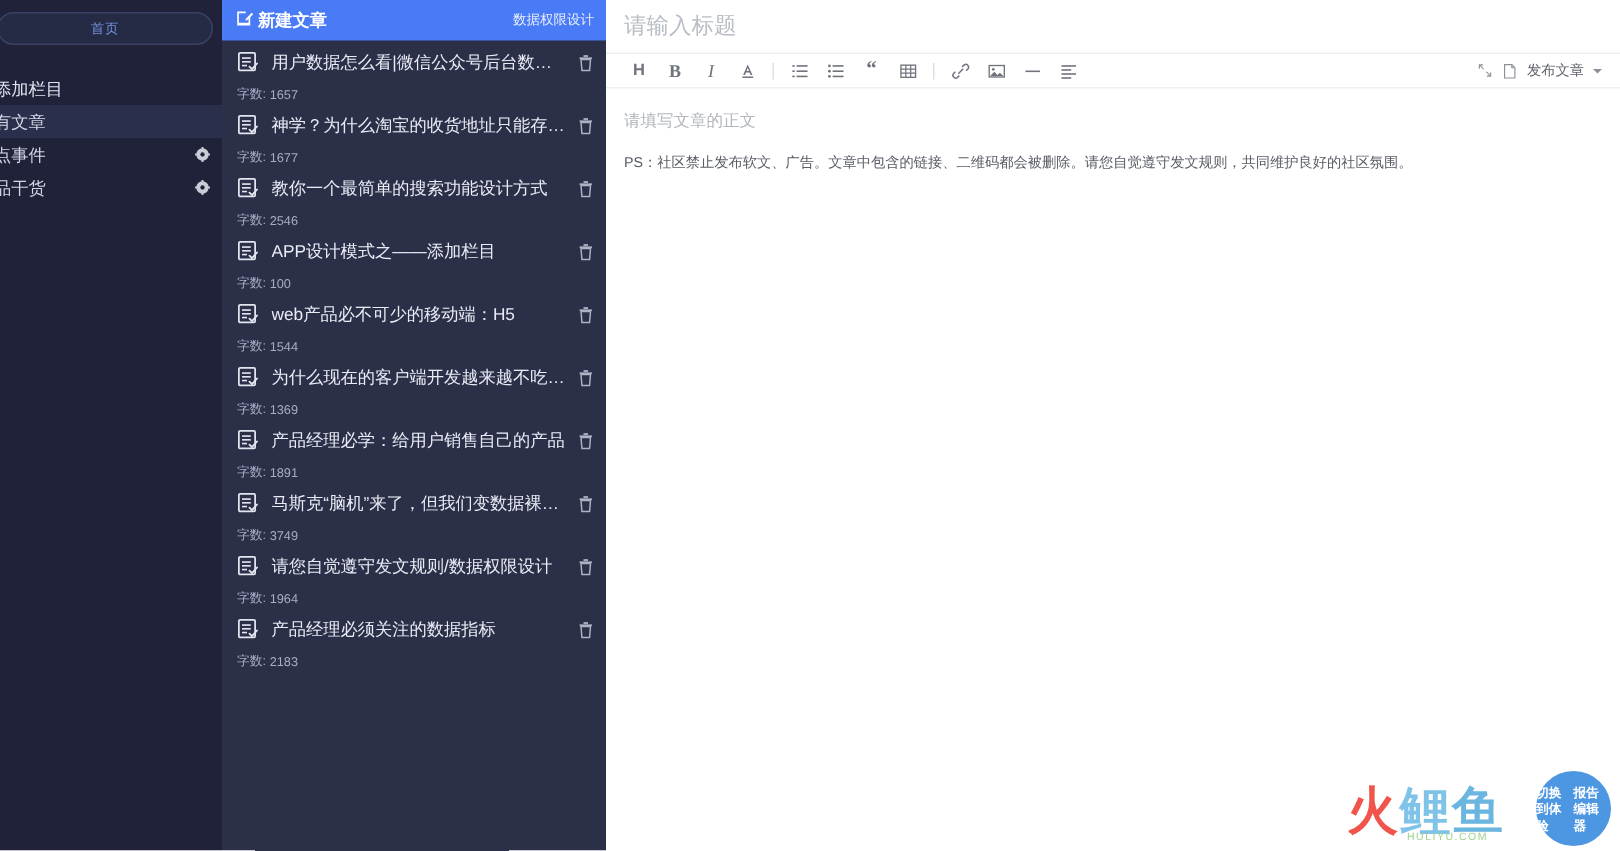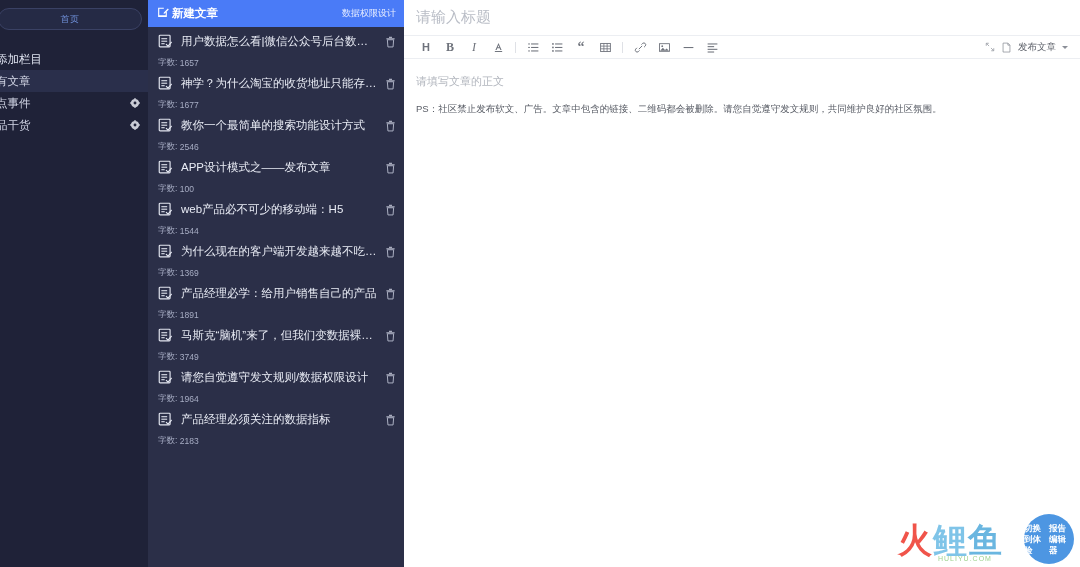--- a/index.html
+++ b/index.html
@@ -373,21 +373,21 @@
     </div>
 
     <div class="art-row">
       <svg class="art-icon" viewBox="0 0 18 18">
         <rect x="1.5" y="1.5" width="13" height="14" rx="1" fill="none" stroke="#e3e6f0" stroke-width="1.4"></rect>
         <rect x="4" y="5" width="7" height="1.3" fill="#e3e6f0"></rect>
         <rect x="4" y="8" width="7" height="1.3" fill="#e3e6f0"></rect>
         <rect x="4" y="11" width="4" height="1.3" fill="#e3e6f0"></rect>
         <path d="M10 12.5 l2 2 l4 -4.5" fill="none" stroke="#e3e6f0" stroke-width="1.5" stroke-linecap="round" stroke-linejoin="round"></path>
       </svg>
-      <span class="art-title">APP设计模式之——发布文章</span>
+      <span class="art-title">APP设计模式之——添加栏目</span>
       <svg class="art-del" viewBox="0 0 14 16">
         <rect x="1.5" y="3" width="11" height="1.5" fill="#cfd4e4"></rect>
         <rect x="5" y="1" width="4" height="1.6" fill="#cfd4e4"></rect>
         <path d="M2.8 5 h8.4 l-0.8 9.6 h-6.8 z" fill="none" stroke="#cfd4e4" stroke-width="1.3"></path>
       </svg>
     </div>
     <div class="art-count">
       <span>字数:</span>&nbsp;<span>100</span>
     </div>
 

